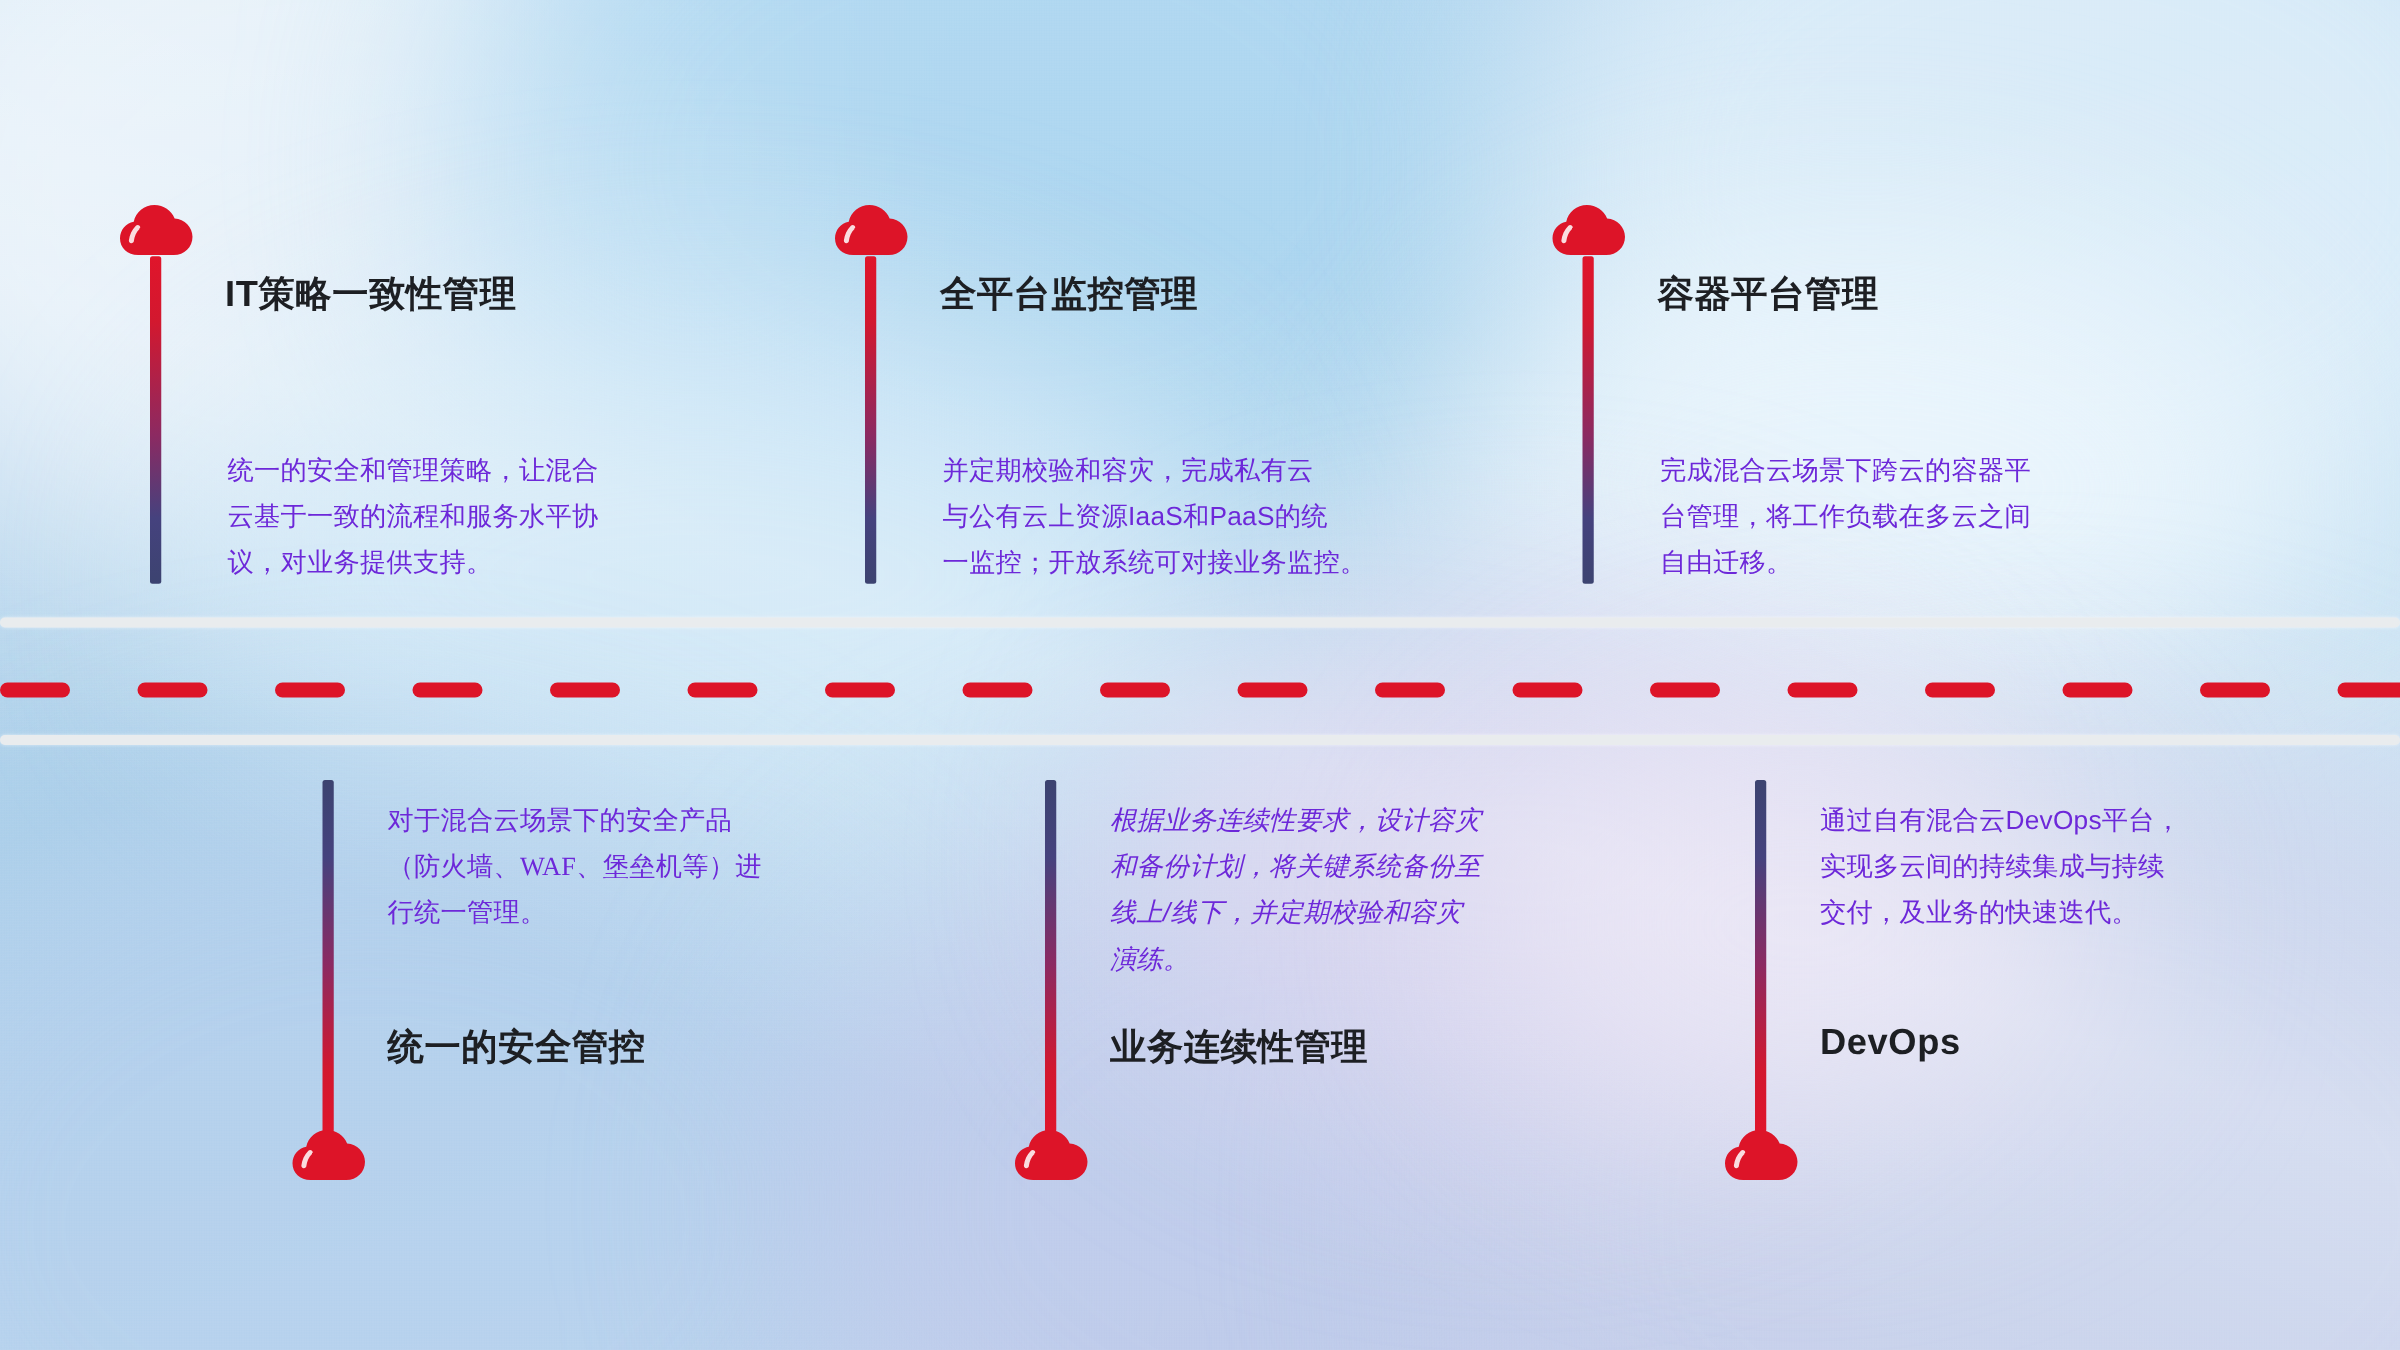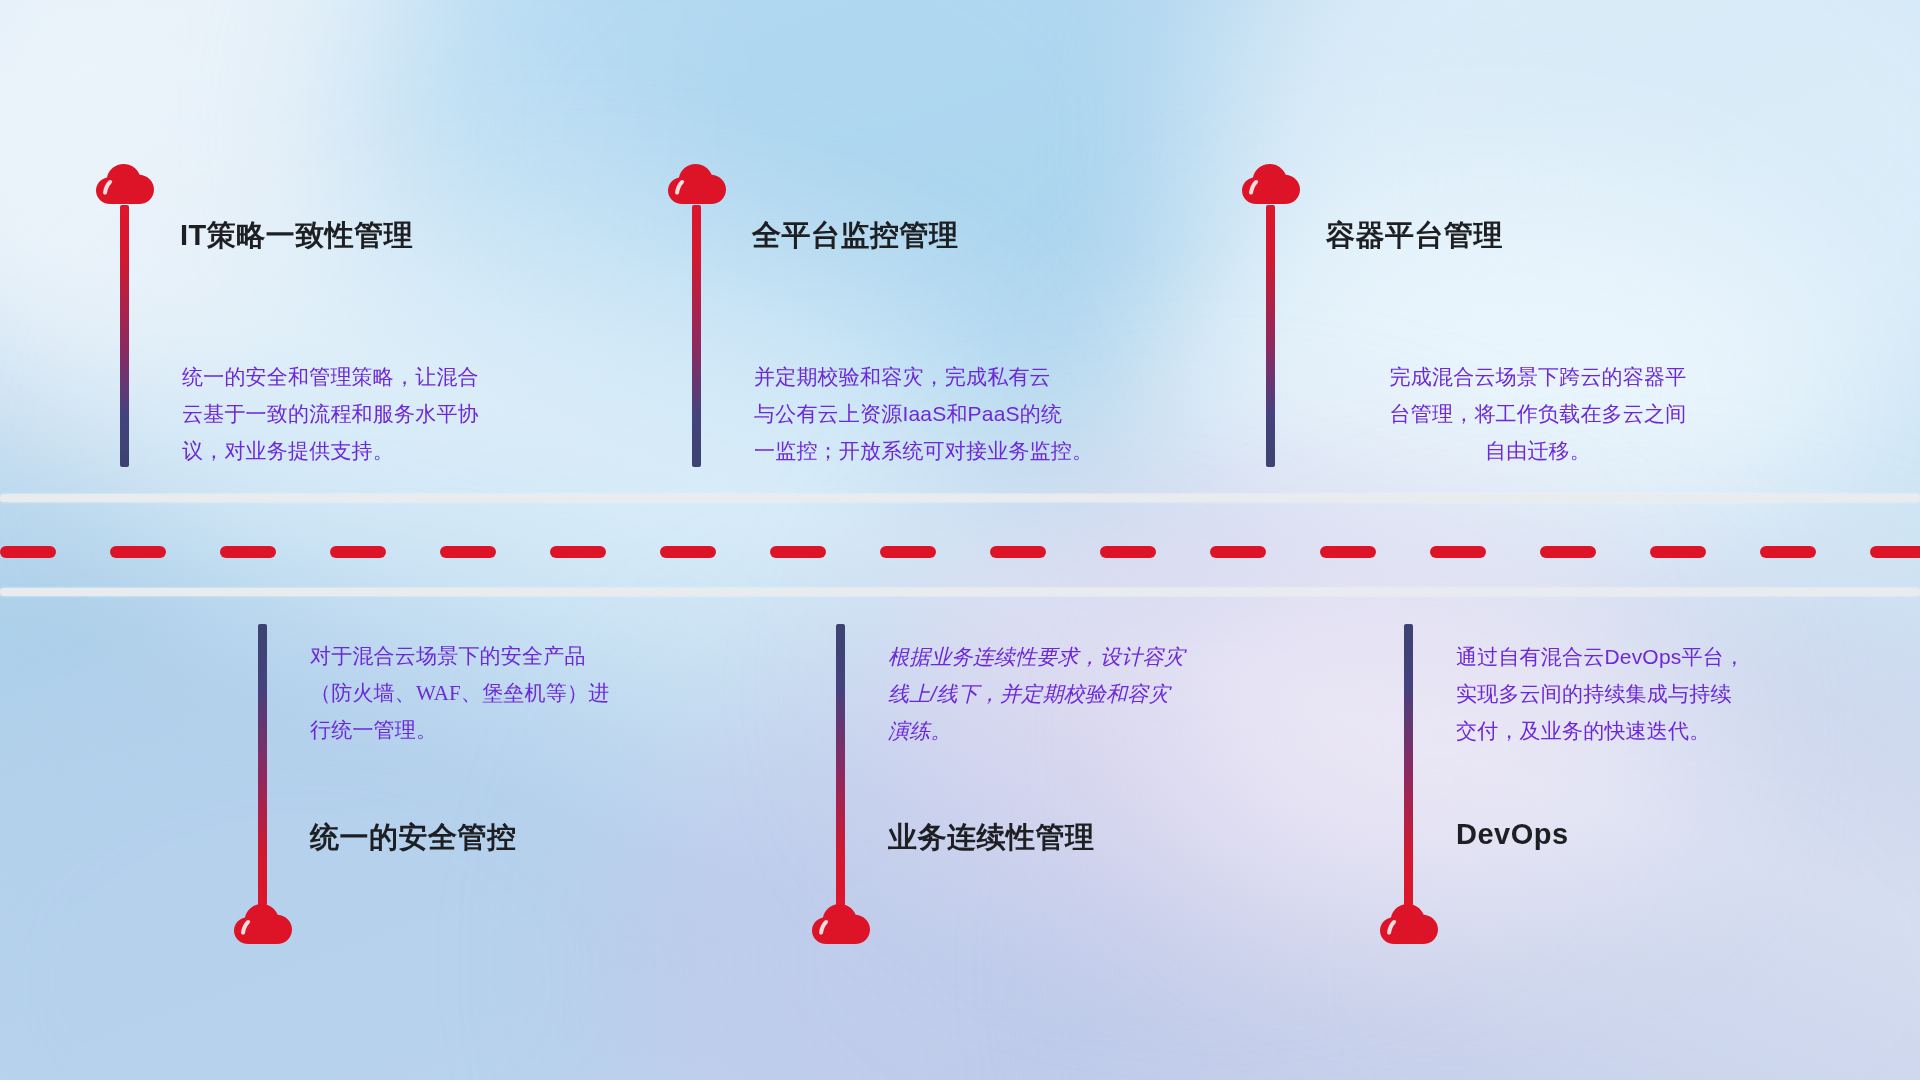--- a/index.html
+++ b/index.html
@@ -138,21 +138,21 @@
         <span class="ln">一监控；开放系统可对接业务监控。</span>
       </div>
       <div class="pole pole-top" style="left: 1266px; top: 205px; height: 262px;"></div>
       <div class="cloud" style="left: 1240px; top: 158px;">
         <svg viewBox="0 0 62 48" xmlns="http://www.w3.org/2000/svg">
           <path fill="#dd1428" d="M16.5 46C7.9 46 2 40.2 2 32.6c0-6.6 4.6-12 11-13.2C14.6 11.6 21.4 6 29.6 6c7.3 0 13.6 4.4 16.1 10.8 8 .6 14.3 6.9 14.3 14.6C60 39.8 53.4 46 45 46z"></path>
           <path fill="#ffffff" fill-opacity="0.85" d="M17.6 25.2c-2.6 2.6-4.1 6-4.5 9.6-0.1 1.1-1.1 1.9-2.2 1.8-1.1-0.1-1.9-1.1-1.8-2.2 0.5-4.5 2.4-8.7 5.6-11.9 0.8-0.8 2.1-0.8 2.9 0 0.8 0.8 0.8 2 0 1.9z"></path>
         </svg>
       </div>
       <div class="heading" style="left: 1326px; top: 216px;">容器平台管理</div>
-      <div class="body-text" style="left: 1328px; top: 358px; text-align: center;">
+      <div class="body-text" style="left: 1328px; top: 358px;">
         <span class="ln">完成混合云场景下跨云的容器平</span>
         <span class="ln">台管理，将工作负载在多云之间</span>
         <span class="ln">自由迁移。</span>
       </div>
     </div>
 
   <div id="bottom-row">
       <div class="pole pole-bottom" style="left: 258px; top: 624px; height: 282px;"></div>
       <div class="cloud" style="left: 232px; top: 898px;">
         <svg viewBox="0 0 62 48" xmlns="http://www.w3.org/2000/svg">
@@ -169,20 +169,21 @@
       <div class="pole pole-bottom" style="left: 836px; top: 624px; height: 282px;"></div>
       <div class="cloud" style="left: 810px; top: 898px;">
         <svg viewBox="0 0 62 48" xmlns="http://www.w3.org/2000/svg">
           <path fill="#dd1428" d="M16.5 46C7.9 46 2 40.2 2 32.6c0-6.6 4.6-12 11-13.2C14.6 11.6 21.4 6 29.6 6c7.3 0 13.6 4.4 16.1 10.8 8 .6 14.3 6.9 14.3 14.6C60 39.8 53.4 46 45 46z"></path>
           <path fill="#ffffff" fill-opacity="0.85" d="M17.6 25.2c-2.6 2.6-4.1 6-4.5 9.6-0.1 1.1-1.1 1.9-2.2 1.8-1.1-0.1-1.9-1.1-1.8-2.2 0.5-4.5 2.4-8.7 5.6-11.9 0.8-0.8 2.1-0.8 2.9 0 0.8 0.8 0.8 2 0 1.9z"></path>
         </svg>
       </div>
       <div class="heading" style="left: 888px; top: 818px;">业务连续性管理</div>
       <div class="body-text" style="left: 888px; top: 638px; font-style: italic;">
         <span class="ln">根据业务连续性要求，设计容灾</span>
+        <span class="ln">和备份计划，将关键系统备份至</span>
         <span class="ln">线上/线下，并定期校验和容灾</span>
         <span class="ln">演练。</span>
       </div>
       <div class="pole pole-bottom" style="left: 1404px; top: 624px; height: 282px;"></div>
       <div class="cloud" style="left: 1378px; top: 898px;">
         <svg viewBox="0 0 62 48" xmlns="http://www.w3.org/2000/svg">
           <path fill="#dd1428" d="M16.5 46C7.9 46 2 40.2 2 32.6c0-6.6 4.6-12 11-13.2C14.6 11.6 21.4 6 29.6 6c7.3 0 13.6 4.4 16.1 10.8 8 .6 14.3 6.9 14.3 14.6C60 39.8 53.4 46 45 46z"></path>
           <path fill="#ffffff" fill-opacity="0.85" d="M17.6 25.2c-2.6 2.6-4.1 6-4.5 9.6-0.1 1.1-1.1 1.9-2.2 1.8-1.1-0.1-1.9-1.1-1.8-2.2 0.5-4.5 2.4-8.7 5.6-11.9 0.8-0.8 2.1-0.8 2.9 0 0.8 0.8 0.8 2 0 1.9z"></path>
         </svg>
       </div>

